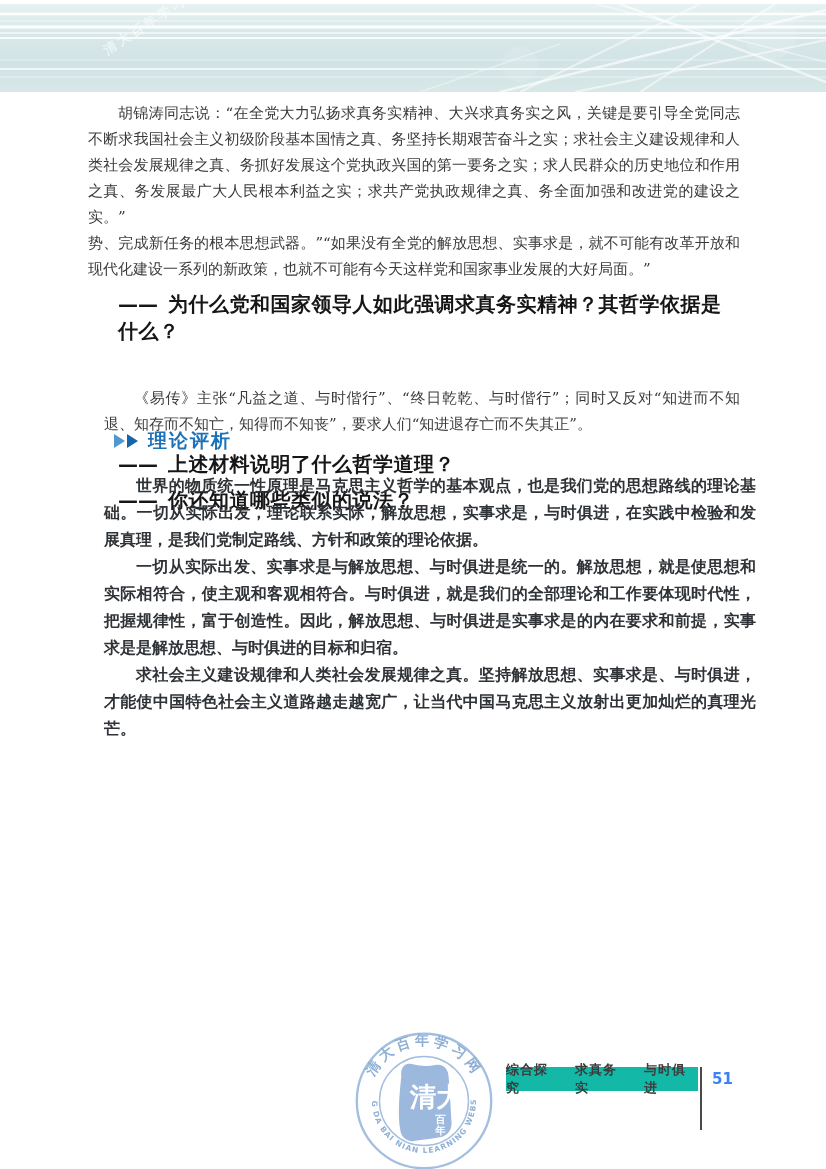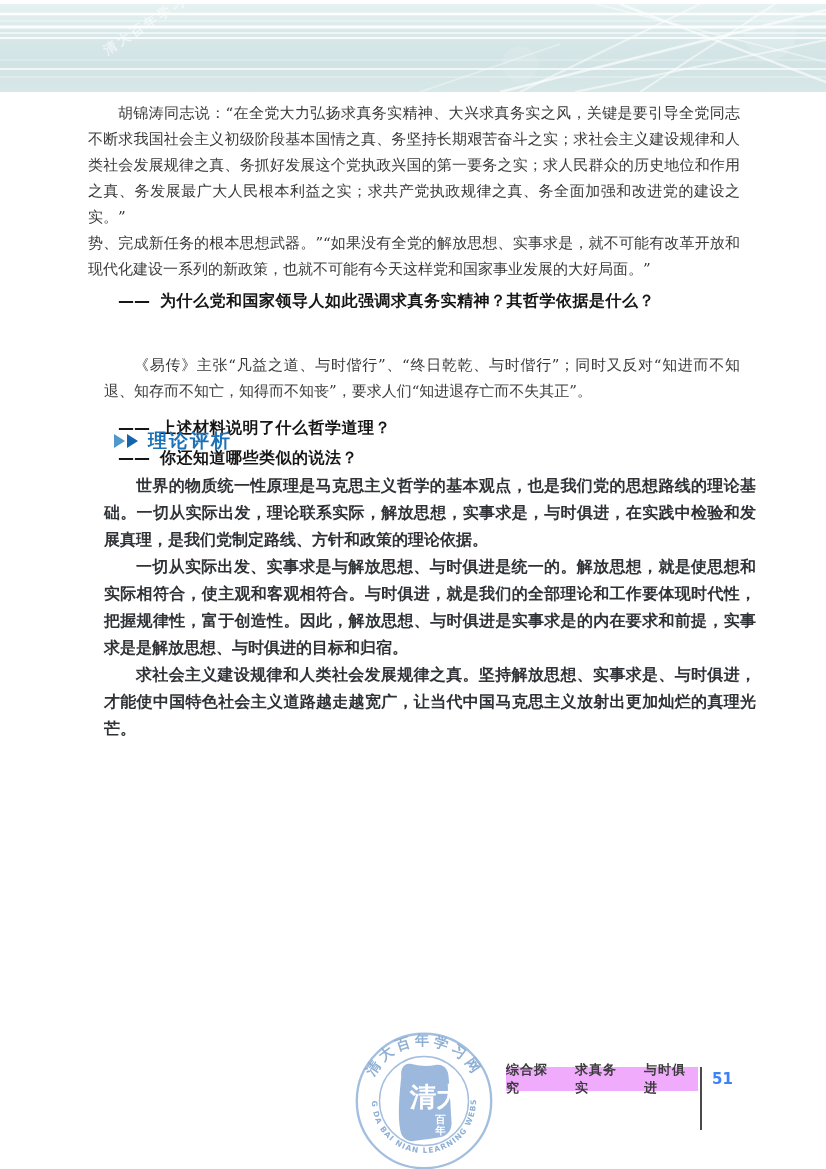--- a/index.html
+++ b/index.html
@@ -24,21 +24,21 @@
   
   .materials{position:absolute;left:88px;top:100px;width:652px;}
   .hand{
     font-family:"DejaVu Serif","Liberation Serif",serif;
     font-size:15px;line-height:26px;color:#3a3a3a;
     text-align:justify;margin:0;
   }
   .hand.indent{text-indent:2em;}
   .question{
     font-family:"DejaVu Sans","Liberation Sans",sans-serif;
-    font-weight:bold;font-size:16px;color:#161616;
+    font-weight:bold;font-size:20px;color:#161616;
     margin:9px 0 0 30px;letter-spacing:0.5px;
   }
   .question .dash{margin-right:10px;letter-spacing:0;}
   .q-gap-after{margin-bottom:40px;}
   .yizhuan{margin-top:0;margin-left:16px;}
   .q2{margin-top:14px;}
   .q3{margin-top:9px;}
 
   
   .theory{position:absolute;left:104px;top:428px;width:652px;}
@@ -55,21 +55,21 @@
     font-size:16px;font-weight:600;line-height:27px;color:#2f3337;
     text-align:justify;text-indent:2em;margin:0;
   }
 
   
   .seal{position:absolute;left:353px;top:1030px;width:142px;height:142px;}
 
   
   .footer-bar{
     position:absolute;left:506px;top:1067px;width:192px;height:24px;
-    background:#f0abfc;display:flex;align-items:center;justify-content:center;
+    background:#14b8a6;display:flex;align-items:center;justify-content:center;
     gap:15px;font-family:"DejaVu Sans","Liberation Sans",sans-serif;
     font-size:13px;font-weight:bold;color:#3c3c3c;letter-spacing:1px;
   }
   .footer-divider{position:absolute;left:700px;top:1067px;width:2px;height:63px;background:#4a4a4a;}
   .page-number{
     position:absolute;left:712px;top:1070px;
     font-family:"DejaVu Sans","Liberation Sans",sans-serif;
     font-size:15px;font-weight:bold;color:#3b82f6;
   }
 </style>

